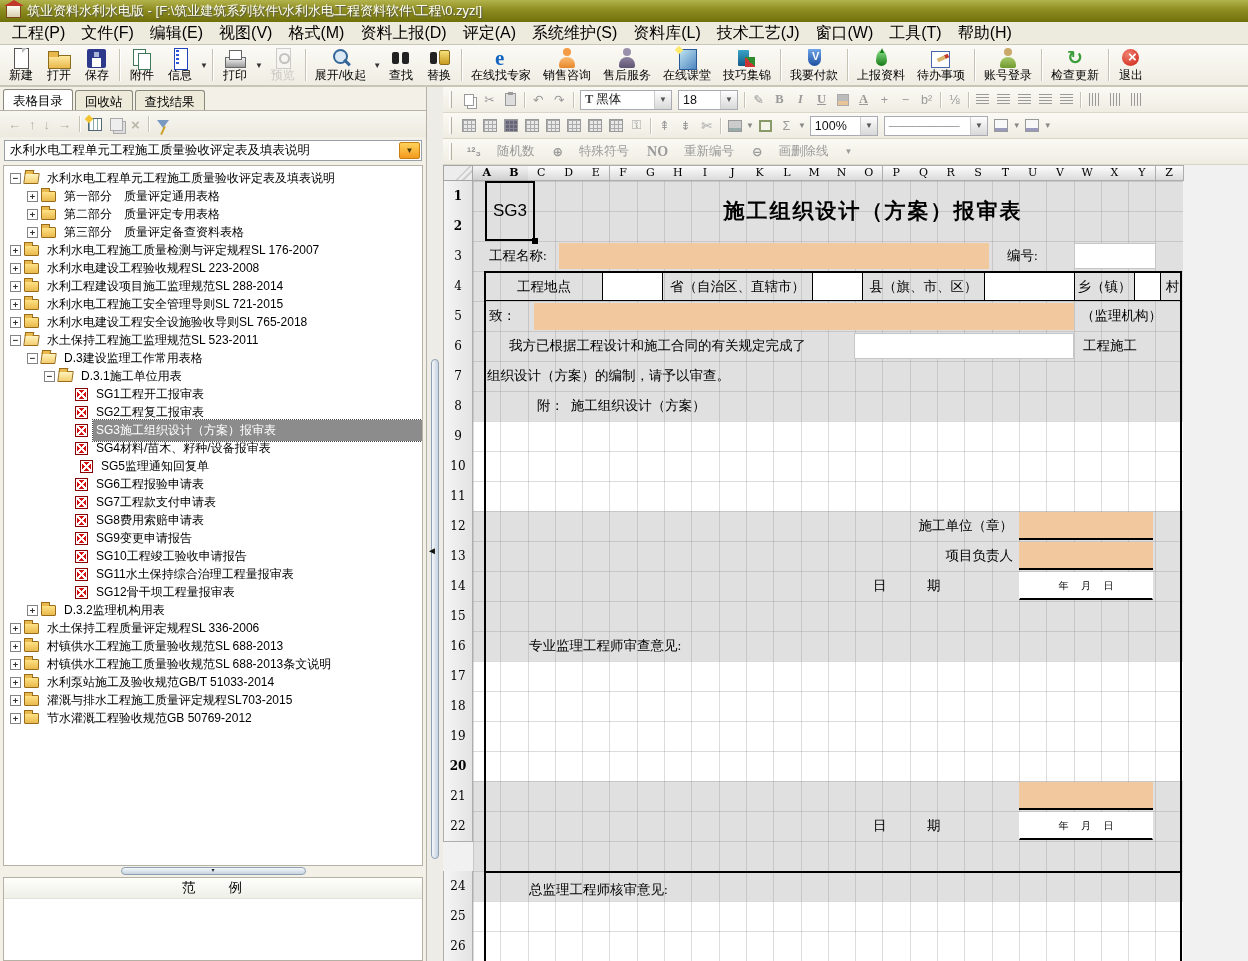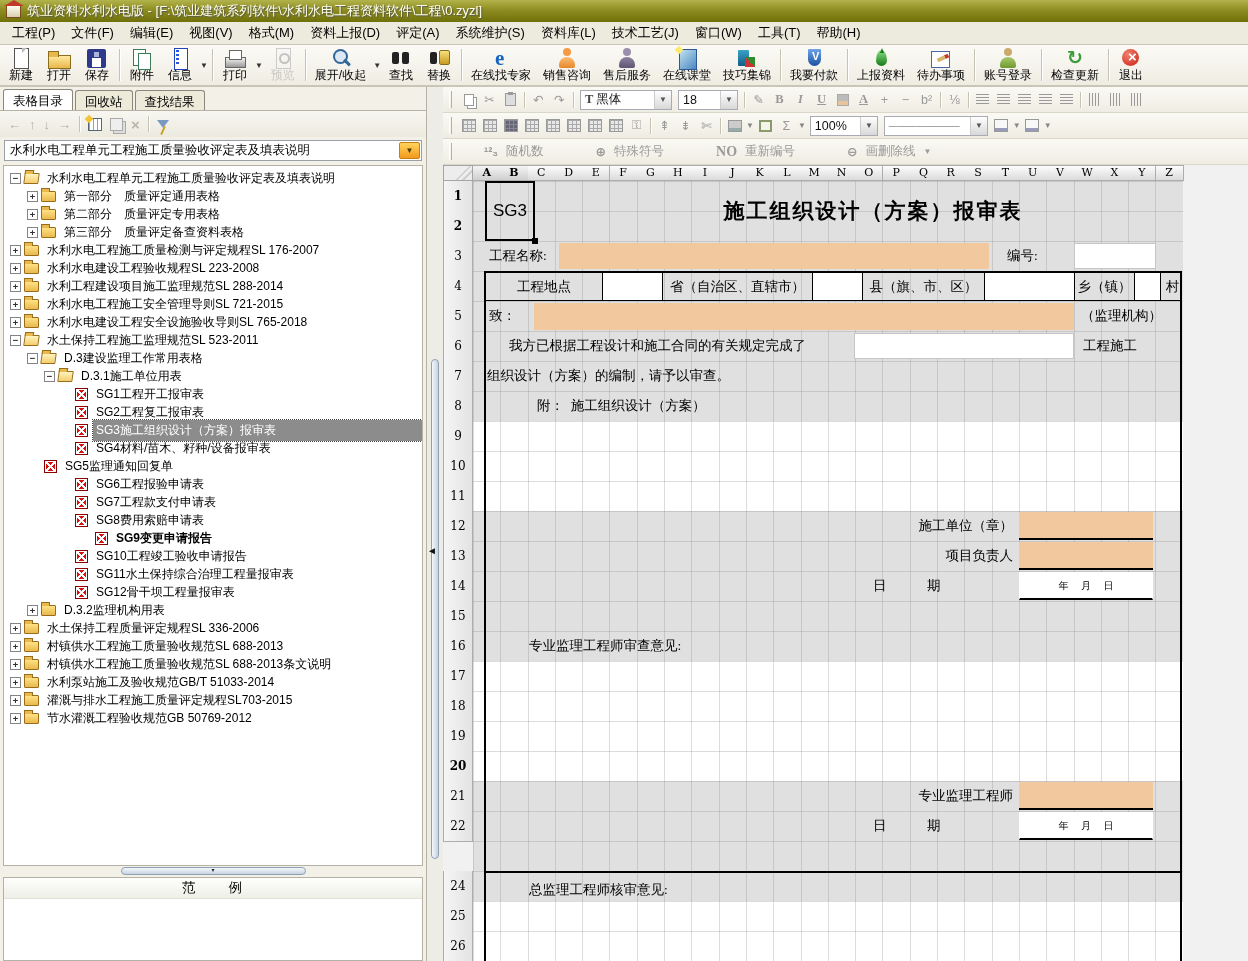--- a/index.html
+++ b/index.html
@@ -4,21 +4,21 @@
 <style>
 *{margin:0;padding:0;box-sizing:border-box}
 html,body{width:1248px;height:961px;overflow:hidden}
 body{font-family:"Liberation Sans","DejaVu Sans",sans-serif;font-size:12px;background:#F1F0EA;color:#000}
 
 .titlebar{height:22px;background:linear-gradient(#b3b34c,#8d8d21 45%,#70700a);color:#FFFFEE;display:flex;align-items:center;padding:0 6px;font-size:13px;text-shadow:1px 1px 1px #555}
 .home-ico{width:15px;height:13px;position:relative;margin-right:6px;background:linear-gradient(#fdfdf2,#d8cfae);border:1px solid #7a4a1e}
 .home-ico::before{content:"";position:absolute;left:-3px;top:-6px;border-left:10px solid transparent;border-right:10px solid transparent;border-bottom:6px solid #c0392b}
 
 .menubar{height:23px;background:#EDEBDD;border-bottom:1px solid #C9C6B8;display:flex;align-items:center;padding-left:4px}
-.menu-item{padding:3px 8px;font-size:13px;white-space:nowrap}
+.menu-item{padding:3px 8px;font-size:16px;white-space:nowrap}
 
 .toolbar{height:42px;background:linear-gradient(#FBFAF6,#EFEDE2);border-bottom:2px solid #C9C6B8;display:flex;align-items:stretch;padding:1px 2px;white-space:nowrap;overflow:hidden}
 .tbtn{display:flex;flex-direction:column;align-items:center;justify-content:center;padding:1px 5px;font-size:12px;position:relative;border:1px solid transparent}
 .tbtn .lbl{line-height:13px}
 .tbtn.dis{color:#A8A8A8;filter:grayscale(1);opacity:.55}
 .tdd{font-size:8px;color:#333;align-self:center;margin:0 1px;display:flex;align-items:center}
 .tsep{width:1px;background:#C6C3B5;margin:3px 3px;box-shadow:1px 0 0 #fff}
 .tbico{width:26px;height:22px;position:relative;margin-bottom:1px}
 .tbico::before,.tbico::after{content:"";position:absolute}
 .ic-new::before{left:6px;top:0;width:13px;height:19px;background:#fff;border:1px solid #555}
@@ -115,21 +115,21 @@
 .mi-paste{width:11px;height:13px;background:#ddd;border:1px solid #9a9a9a;position:relative}
 .mi-paste::before{content:"";position:absolute;left:2px;top:-2px;width:5px;height:3px;background:#9a9a9a}
 .mi-hl{width:12px;height:12px;background:linear-gradient(#bbb 60%,#e8c49a 60%);border:1px solid #aaa}
 .mi-align{width:13px;height:11px;background:repeating-linear-gradient(#9a9a9a 0 1px,transparent 1px 3px)}
 .mi-vl{width:11px;height:13px;background:repeating-linear-gradient(90deg,#9a9a9a 0 1px,transparent 1px 3px)}
 .mi-tbl{width:14px;height:13px;border:1px solid #999;background:repeating-linear-gradient(90deg,#aaa 0 1px,transparent 1px 4px),repeating-linear-gradient(#aaa 0 1px,transparent 1px 4px),#e8e8e8}
 .mi-tbl.dark{background:repeating-linear-gradient(90deg,#889 0 1px,transparent 1px 4px),repeating-linear-gradient(#889 0 1px,transparent 1px 4px),#667}
 .mi-fill{width:14px;height:12px;background:linear-gradient(#ccc 70%,#9aa 70%);border:1px solid #999}
 .mi-frame{width:13px;height:12px;border:2px solid #8a9a6a;background:#f4f4e8}
 .mi-bpick{width:14px;height:13px;border:1px solid #999;background:linear-gradient(#f8f8f8 70%,#99b 70%)}
-.ebtn{display:flex;align-items:center;gap:8px;margin:0 26px;color:#9a9a9a;font-size:12.5px;flex:none}
+.ebtn{display:flex;align-items:center;gap:16px;margin:0 9px;color:#9a9a9a;font-size:12.5px;flex:none}
 .ebtn .g{font-weight:bold}
 .ebtn .g.no{font-family:"Liberation Serif",serif;font-size:14px}
 
 .sheet{flex:1;position:relative;background:#F1F1F1;overflow:hidden}
 .corner{position:absolute;left:0;top:0;width:30px;height:16px;background:linear-gradient(135deg,#ededed 60%,#cfcfcf 60%,#cfcfcf 66%,#ededed 66%,#ededed 76%,#cfcfcf 76%,#cfcfcf 82%,#ededed 82%);border:1px solid #A5A5A5}
 .colh{position:absolute;top:0;height:16px;background:linear-gradient(#FCFCFC,#DBDBDB);border:1px solid #ADADAD;border-left:none;text-align:center;font-family:"DejaVu Serif",serif;font-size:11px;line-height:14px}
 .colh.hdrsel{font-weight:bold;background:linear-gradient(#F4F4F4,#CFCFCF)}
 .rowh{position:absolute;left:0;width:30px;background:linear-gradient(90deg,#F5F5F5,#E3E3E3);border:1px solid #ADADAD;border-top:none;text-align:center;font-family:"DejaVu Serif",serif;font-size:12px;display:flex;align-items:center;justify-content:center}
 .rowh.hdrsel{font-weight:bold}
 .grid{position:absolute;left:30px;top:16px;width:710px;height:783px}
@@ -374,41 +374,41 @@
         <div class="titem sel" style="padding-left: 57px;">
           <span class="togsp"></span>
           <span class="ficon"></span>
           <span class="lab">SG3施工组织设计（方案）报审表</span>
         </div>
         <div class="titem" style="padding-left: 57px;">
           <span class="togsp"></span>
           <span class="ficon"></span>
           <span class="lab">SG4材料/苗木、籽种/设备报审表</span>
         </div>
-        <div class="titem" style="padding-left: 26px;">
+        <div class="titem" style="padding-left: 62px;">
           <span class="togsp"></span>
           <span class="ficon"></span>
           <span class="lab">SG5监理通知回复单</span>
         </div>
         <div class="titem" style="padding-left: 57px;">
           <span class="togsp"></span>
           <span class="ficon"></span>
           <span class="lab">SG6工程报验申请表</span>
         </div>
         <div class="titem" style="padding-left: 57px;">
           <span class="togsp"></span>
           <span class="ficon"></span>
           <span class="lab">SG7工程款支付申请表</span>
         </div>
         <div class="titem" style="padding-left: 57px;">
           <span class="togsp"></span>
           <span class="ficon"></span>
           <span class="lab">SG8费用索赔申请表</span>
         </div>
-        <div class="titem" style="padding-left: 77px; font-weight: bold;">
+        <div class="titem" style="padding-left: 57px;">
           <span class="togsp"></span>
           <span class="ficon"></span>
           <span class="lab">SG9变更申请报告</span>
         </div>
         <div class="titem" style="padding-left: 57px;">
           <span class="togsp"></span>
           <span class="ficon"></span>
           <span class="lab">SG10工程竣工验收申请报告</span>
         </div>
         <div class="titem" style="padding-left: 57px;">
@@ -717,21 +717,20 @@
 
         <div class="flab r" style="left:340px;top:330px;width:200px">施工单位（章）</div>
         <div class="oc bline" style="left:546px;top:331px;width:134px;height:28px"></div>
         <div class="flab r" style="left:340px;top:360px;width:200px">项目负责人</div>
         <div class="oc bline" style="left:546px;top:361px;width:134px;height:28px"></div>
         <div class="flab" style="left:400px;top:390px">日　　　期</div>
         <div class="wc bline datecell" style="left:546px;top:391px;width:134px;height:28px;border-color:#fff">年　 月　 日</div>
 
         <div class="flab" style="left:56px;top:450px">专业监理工程师审查意见:</div>
 
-        <div class="flab r" style="left:340px;top:600px;width:200px">专业监理工程师</div>
         <div class="oc bline" style="left:546px;top:601px;width:134px;height:28px"></div>
         <div class="flab" style="left:400px;top:630px">日　　　期</div>
         <div class="wc bline datecell" style="left:546px;top:631px;width:134px;height:28px;border-color:#fff">年　 月　 日</div>
 
         <div class="flab" style="left:56px;top:694px">总监理工程师核审意见:</div>
       </div>
     </div>
   </div>
 </div>
 

